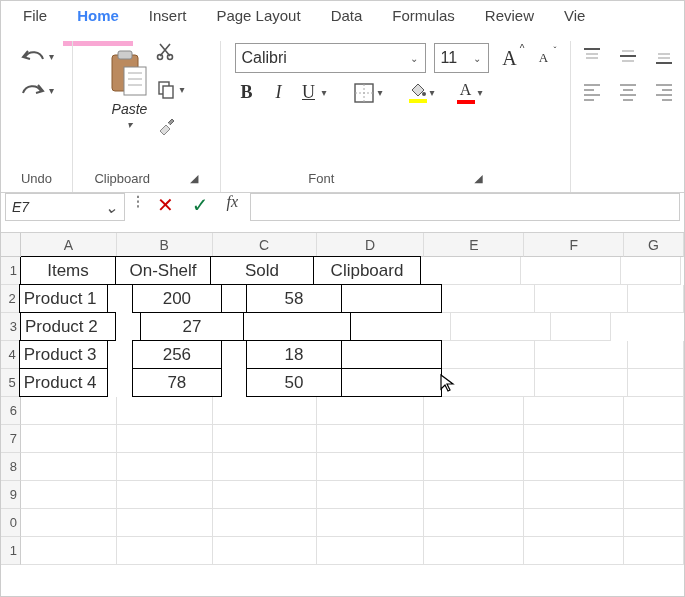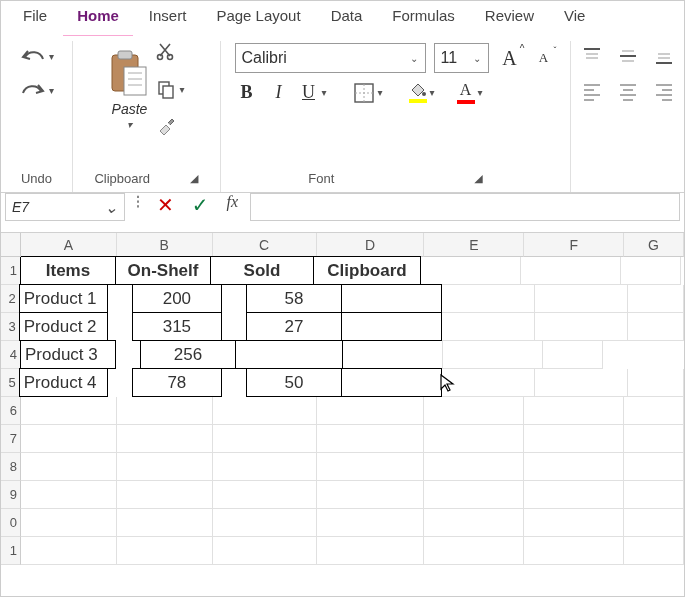--- a/index.html
+++ b/index.html
@@ -23,23 +23,23 @@
   }
   .ribbon-tab {
     padding: 6px 14px;
     font-size: 15px;
     color: #444;
     cursor: pointer;
     margin-right: 2px;
   }
   .ribbon-tab.active {
     font-weight: 600;
-    color: #701a75;
-    border-bottom: 1px solid #f9a8d4;
-    padding-bottom: 11px;
+    color: #3b82f6;
+    border-bottom: 5px solid #f9a8d4;
+    padding-bottom: 17px;
   }
   
   .ribbon {
     display: flex;
     height: 160px;
     border-bottom: 1px solid #d0d0d0;
     background: #fff;
     padding-top: 8px;
   }
   .ribbon-group {
@@ -159,21 +159,21 @@
   .cell {
     border-right: 1px solid #e0e0e0;
     border-bottom: 1px solid #e0e0e0;
     display:flex;align-items:center;
     padding: 0 4px;
     font-size: 17px;
   }
   .cell.wA{width:96px;}.cell.wB{width:96px;}.cell.wC{width:104px;}.cell.wD{width:108px;}
   .cell.wE{width:100px;}.cell.wF{width:100px;}.cell.wG{width:60px;}
   .cell.br { border: 1px solid #000; margin:-1px 0 0 -1px; }
-  .cell.hdr { font-weight: bold; justify-content:center;text-align:center; }
+  .cell.hdr { font-weight: normal; justify-content:center;text-align:center; }
   .cell.center { justify-content:center;margin-left:24px; }
   .cursor-pointer { position: absolute; font-size: 18px; color: #000; }
   .corner-box {
     width:20px; height:24px; background:#f5f5f5;
     border-right:1px solid #ccc; border-bottom:1px solid #ccc;
     position:absolute;left:0;top:0;
   }
   .sheet-wrap{position:relative;}
 </style>
 </head>
@@ -402,31 +402,31 @@
       <div class="cell wB br center">200</div>
       <div class="cell wC br center">58</div>
       <div class="cell wD br"></div>
       <div class="cell wE"></div>
       <div class="cell wF"></div>
       <div class="cell wG"></div>
     </div>
     <div class="row">
       <div class="row-h">3</div>
       <div class="cell wA br">Product 2</div>
-      <div class="cell wB br center">315</div>
       <div class="cell wC br center">27</div>
       <div class="cell wD br"></div>
       <div class="cell wE"></div>
       <div class="cell wF"></div>
       <div class="cell wG"></div>
     </div>
     <div class="row">
       <div class="row-h">4</div>
       <div class="cell wA br">Product 3</div>
       <div class="cell wB br center">256</div>
+      <div class="cell wC br center">18</div>
       <div class="cell wD br"></div>
       <div class="cell wE"></div>
       <div class="cell wF"></div>
       <div class="cell wG"></div>
     </div>
     <div class="row">
       <div class="row-h">5</div>
       <div class="cell wA br">Product 4</div>
       <div class="cell wB br center">78</div>
       <div class="cell wC br center">50</div>

